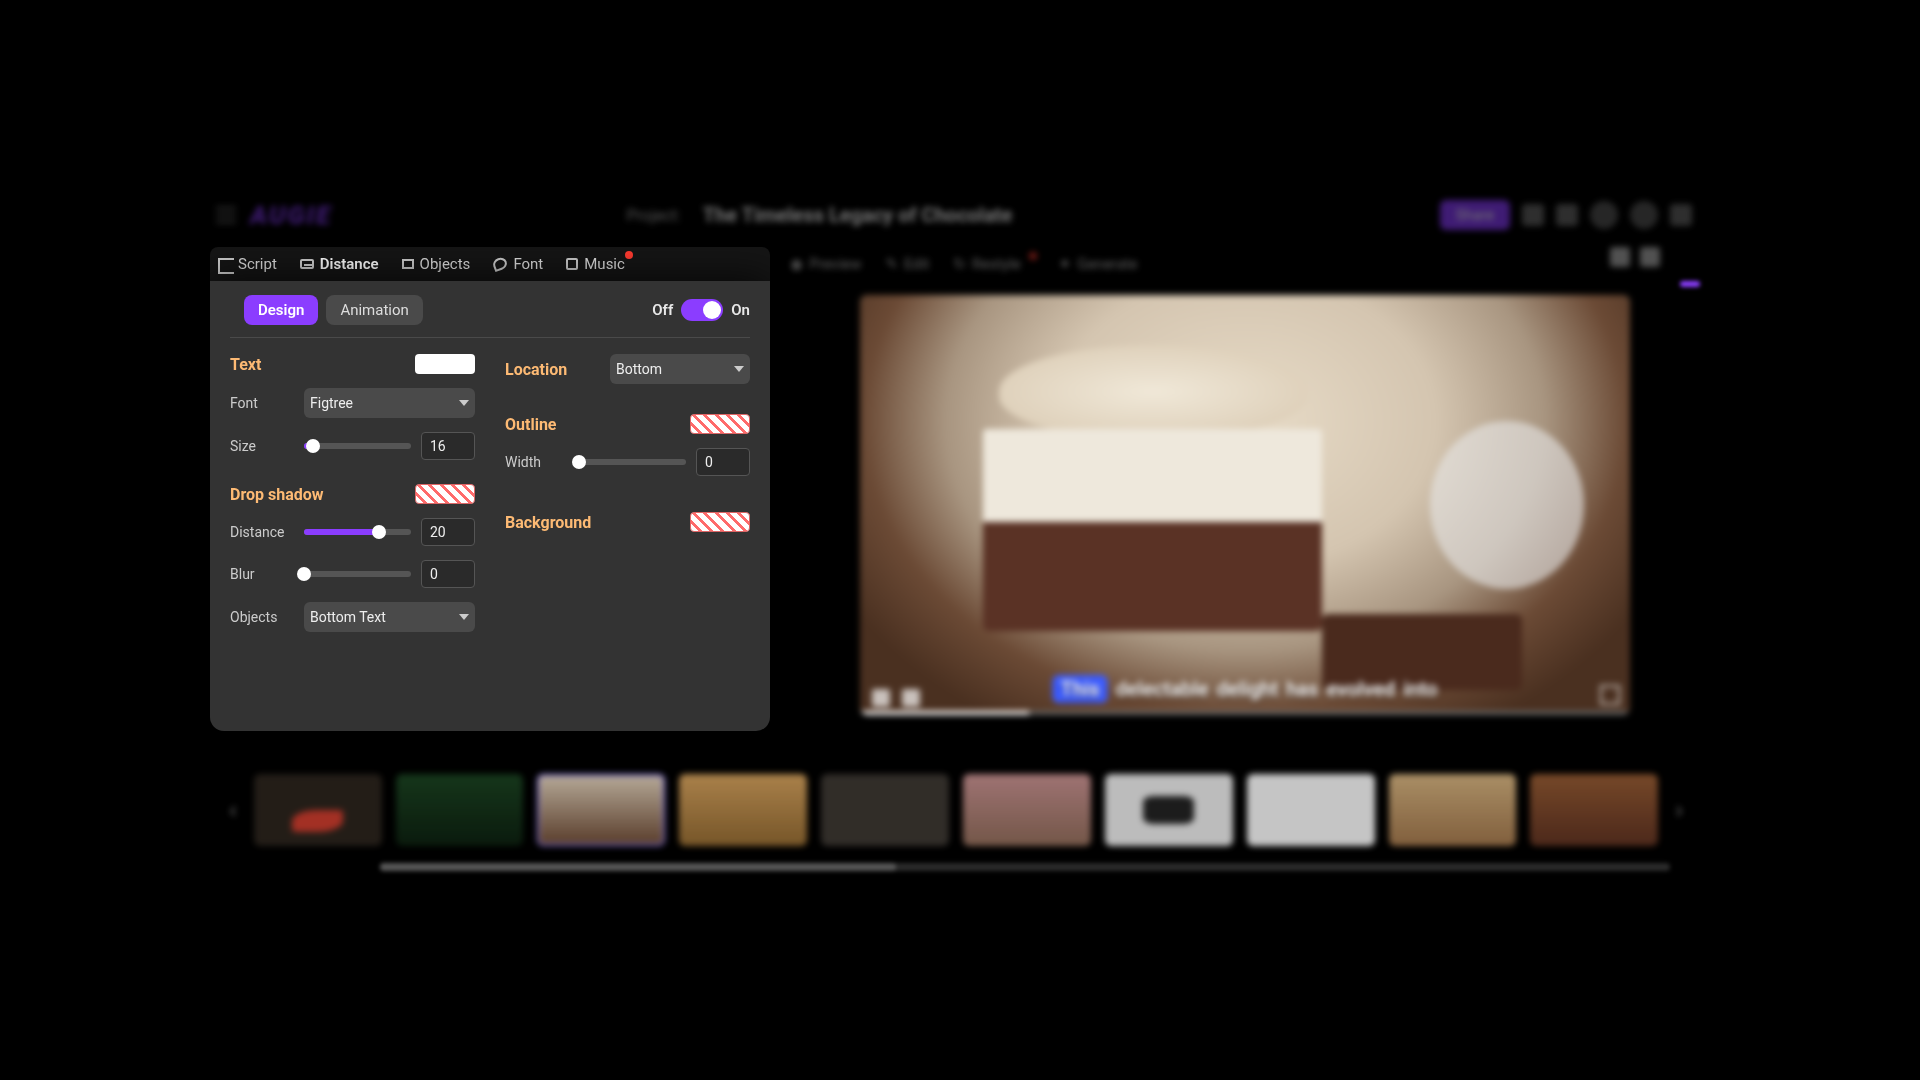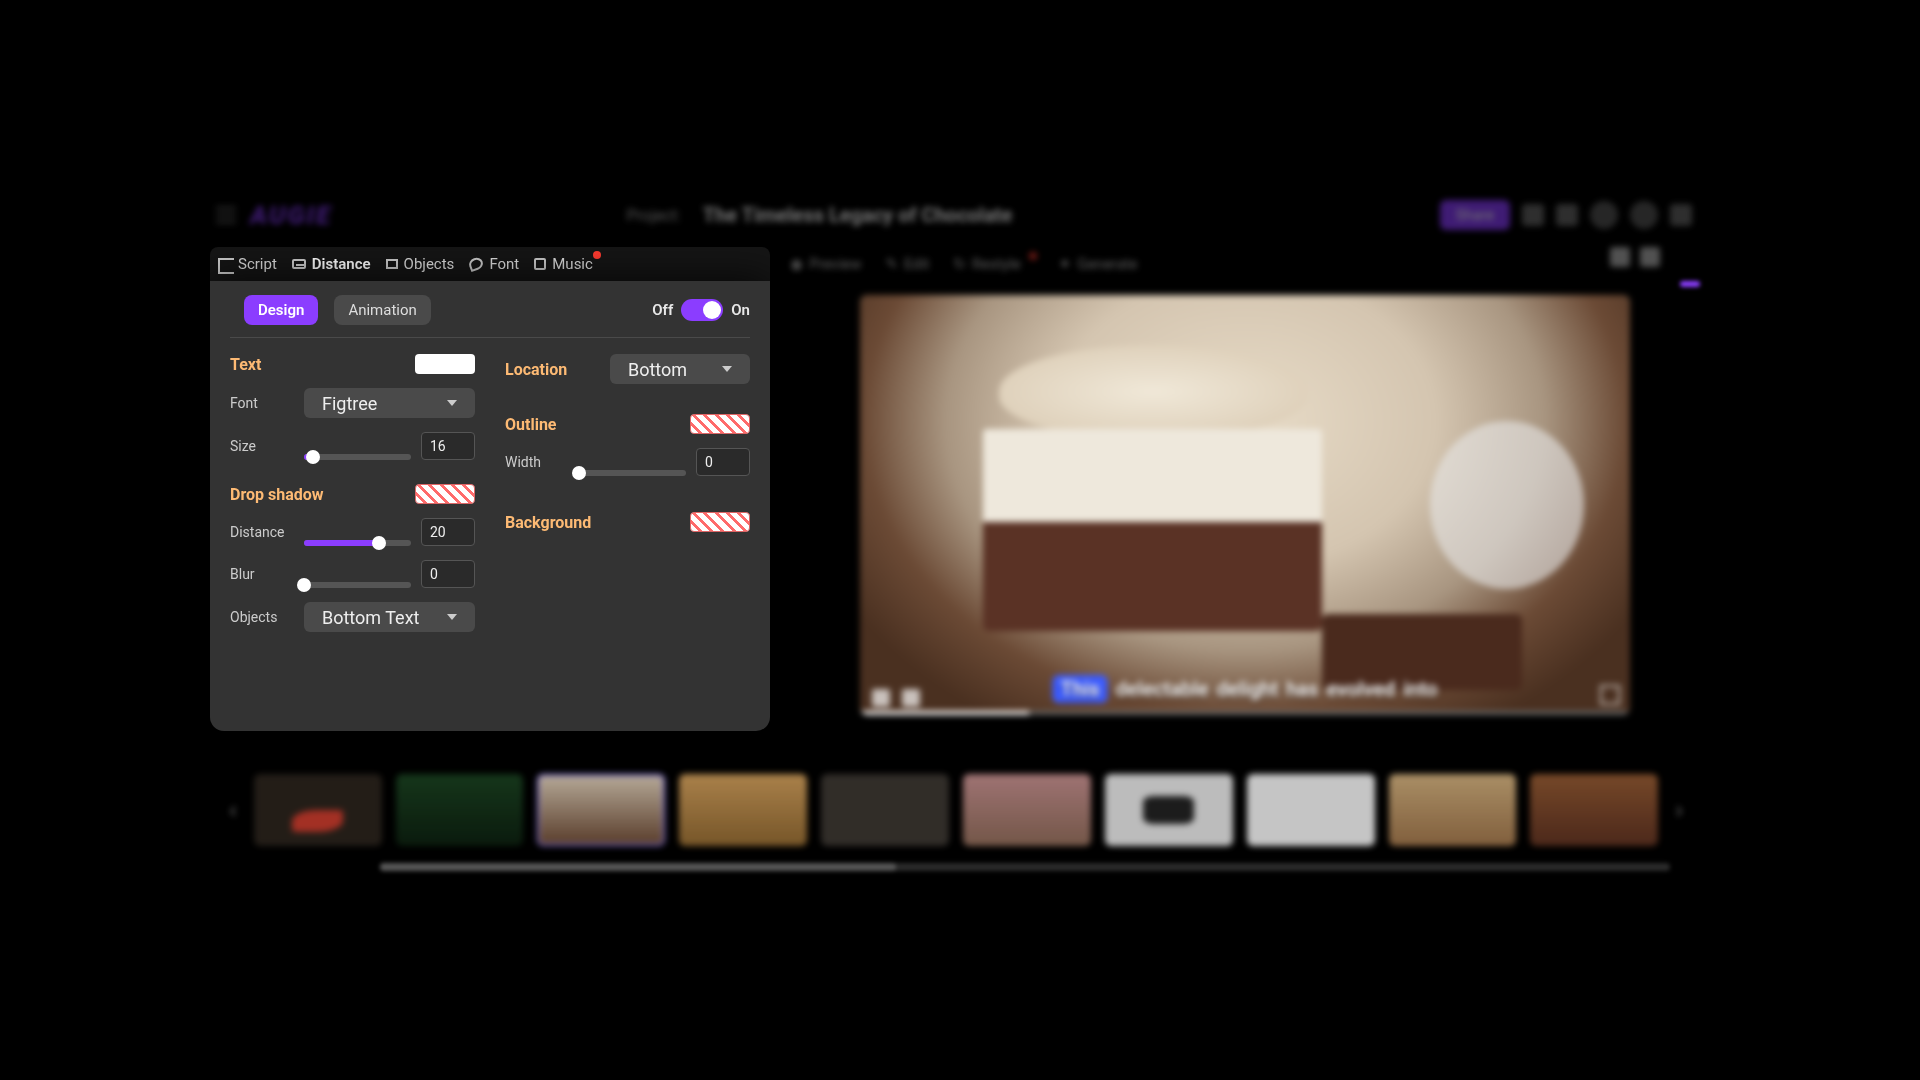--- a/index.html
+++ b/index.html
@@ -13,60 +13,60 @@
   .hamburger span { height:2px; background:#888; display:block; }
   .logo { color:#8b3dff; font-weight:800; font-size:26px; letter-spacing:2px; font-style:italic; }
   .project-label { color:#bbb; font-size:16px; margin-left:280px; }
   .project-title { color:#fff; font-weight:700; font-size:20px; margin-left:8px; }
   .header-right { position:absolute; right:18px; top:0; display:flex; gap:12px; align-items:center; height:40px; }
   .share-btn { background:#8b3dff; color:#fff; border-radius:6px; padding:6px 16px; font-size:15px; }
   .av-dot { width:28px; height:28px; border-radius:50%; background:#555; }
   .hdr-icon { width:22px; height:22px; background:#666; border-radius:4px; }
 
   
-  .tabs-row { position:absolute; top:52px; left:0; width: 560px; height:34px; display:flex; align-items:center; gap:15px; padding-left:8px; background:#151515; border-radius:8px 8px 0 0; }
+  .tabs-row { position:absolute; top:52px; left:0; width: 560px; height:34px; display:flex; align-items:center; gap:23px; padding-left:8px; background:#151515; border-radius:8px 8px 0 0; }
   .tab { display:flex; align-items:center; gap:6px; color:#ddd; font-size:15px; cursor:pointer; position:relative; }
   .tab.active { color:#fff; font-weight:600; }
   .tab-ico { width:14px; height:12px; display:inline-block; }
   .tab-ico.script::before { content:""; display:block; width:14px; height:12px; border-left:2px solid #ccc; border-top:2px solid #ccc; border-bottom:2px solid #ccc; }
   .tab-ico.captions { border:2px solid #ccc; border-radius:2px; width:14px; height:10px; position:relative; }
   .tab-ico.captions::after{content:""; position:absolute; left:2px; top:3px; width:8px; height:2px; background:#ccc;}
   .tab-ico.objects { border:2px solid #ccc; width:12px; height:10px; }
   .tab-ico.voice { width:14px; height:12px; border-radius:50% 50% 50% 0; border:2px solid #ccc; transform:rotate(-20deg); }
   .tab-ico.music { width:12px; height:12px; border:2px solid #ccc; border-radius:2px; }
   .red-dot { width:8px; height:8px; background:#ff3b30; border-radius:50%; position:absolute; top:-4px; right:-8px; }
 
   
   .pv-tabs { position:absolute; left:580px; top:52px; height:34px; display:flex; gap:24px; filter:blur(3px); opacity:.7; color:#ccc; font-size:15px; align-items:center; }
   .pv-tab { display:flex; gap:6px; align-items:center; }
   .pv-active-underline { position:absolute; right:10px; top:86px; width:20px; height:6px; background:#8b3dff; border-radius:3px; filter:blur(2px); }
 
   
   .panel { position:absolute; left:0; top:86px; width:560px; height:450px; background:#333; border-radius:0 0 14px 14px; padding:14px 20px 20px 20px; color:#e8e8e8; box-shadow: 0 0 40px rgba(0,0,0,.8); }
   .panel-top { display:flex; align-items:center; justify-content:space-between; border-bottom:1px solid #4a4a4a; padding-bottom:12px; }
-  .pill-group { display:flex; gap:16px;padding-left:14px; }
+  .pill-group { display:flex; gap:8px;padding-left:14px; }
   .pill { padding:6px 14px; border-radius:8px; font-size:15px; background:#4a4a4a; color:#ddd; cursor:pointer; }
   .pill.active { background:#8b3dff; color:#fff; font-weight:600; }
   .toggle-wrap { display:flex; align-items:center; gap:8px; font-size:15px; font-weight:600; }
   .toggle { width:42px; height:22px; background:#8b3dff; border-radius:11px; position:relative; cursor:pointer; }
   .toggle .knob { position:absolute; right:2px; top:2px; width:18px; height:18px; background:#fff; border-radius:50%; }
 
   .grid { display:flex; gap:30px; margin-top:16px; }
   .col { flex:1; display:flex; flex-direction:column; gap:14px; }
   .section-head { display:flex; justify-content:space-between; align-items:center; }
   .section-title { font-weight:700; font-size:16px; color:#fdba74; }
   .swatch { width:60px; height:20px; border-radius:4px; cursor:pointer; }
   .swatch.white { background:#fff; }
   .swatch.none { background:#fff; background-image: repeating-linear-gradient(45deg, #fff 0 5px, #ff6b6b 5px 8px); border:1px solid #d66; }
 
   .field-row { display:flex; align-items:center; gap:10px; }
   .field-label { width:64px; font-size:14px; color:#ccc; }
-  .select { flex:1; background:#4a4a4a; border-radius:6px; height:30px; display:flex; align-items:center; justify-content:space-between; padding:0 18px; font-size:18px; color:#eee; cursor:pointer; }
+  .select { flex:1; background:#4a4a4a; border-radius:6px; height:30px; display:flex; align-items:center; justify-content:space-between; padding:0 6px; font-size:14px; color:#eee; cursor:pointer; }
   .select .chev { width:0; height:0; border-left:5px solid transparent; border-right:5px solid transparent; border-top:6px solid #ccc; }
-  .slider-wrap { flex:1; display:flex; align-items:flex-end; gap:10px; }
+  .slider-wrap { flex:1; display:flex; align-items:center; gap:10px; }
   .slider { flex:1; height:6px; background:#555; border-radius:3px; position:relative; cursor:pointer; }
   .slider .fill { position:absolute; left:0; top:0; height:100%; background:#8b3dff; border-radius:3px; }
   .slider .thumb { position:absolute; top:50%; width:14px; height:14px; background:#fff; border-radius:50%; transform:translate(-50%,-50%); }
   .num-input { width:54px; height:28px; background:#2a2a2a; border:1px solid #555; border-radius:4px; color:#eee; text-align:left; padding-left:8px; font-size:14px; }
 
   
   .preview { position:absolute; left:650px; top:100px; width:770px; height:420px; border-radius:8px; overflow:hidden; filter:blur(3px); }
   .pv-img { width:100%; height:100%; background:
       radial-gradient(ellipse at 50% 30%, #e8dcc8 0%, #d4c5b0 35%, #a89580 55%, #6b4a35 70%, #4a3020 85%),
       linear-gradient(180deg, #bfb4a0 0%, #8b7560 100%);

